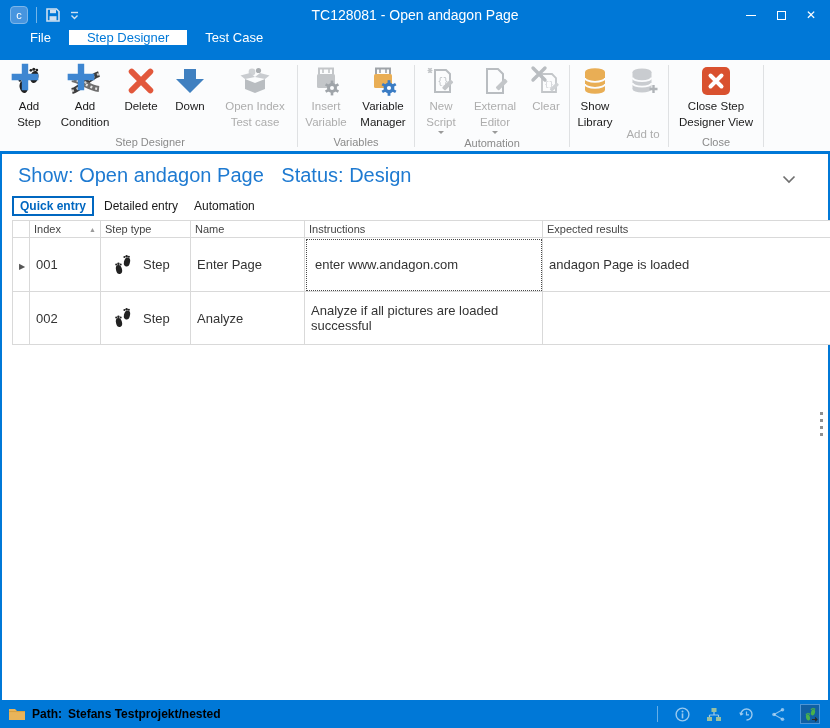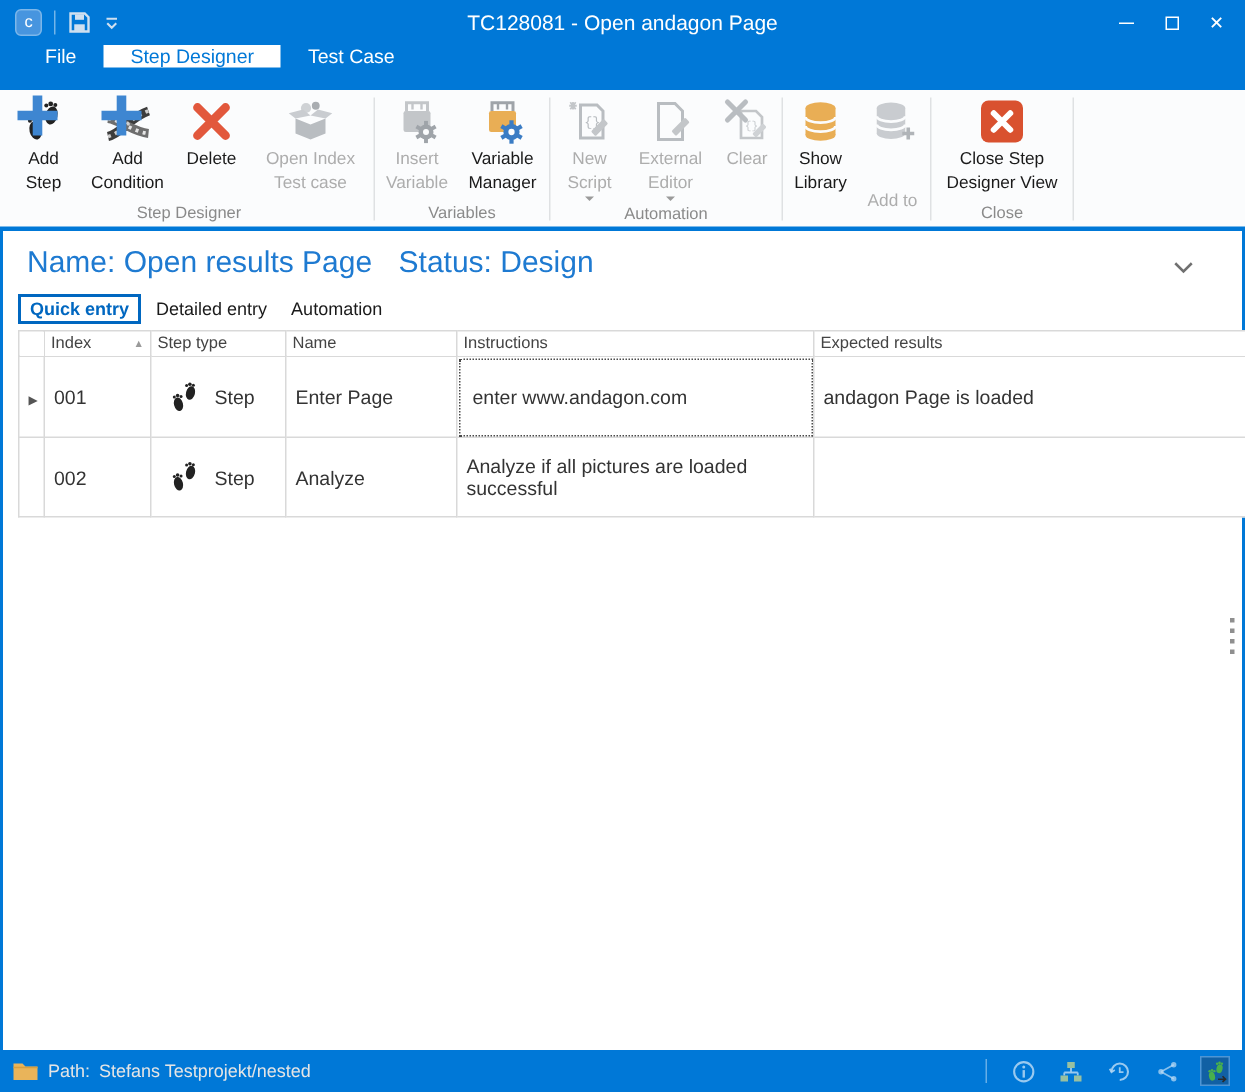--- a/index.html
+++ b/index.html
@@ -65,21 +65,21 @@
   .stepcell svg { width:24px; height:24px; }
   td.topalign { vertical-align:top; }
   td.focus-cell { outline:1px dotted #4a4a4a; outline-offset:-2px; }
   td.focus-cell .celltext { padding-left:4px; }
 
   
   .gripper { position:absolute; right:5px; top:258px; display:flex; flex-direction:column; gap:4px; }
   .gripper i { width:3px; height:3px; background:#8f8f8f; display:block; }
 
   
-  .statusbar { height:28px; background:#0078D7; display:flex; align-items:center; padding:0 10px 0 8px; color:#e5e5e5; font-size:12px; gap:6px; }
+  .statusbar { height:28px; background:#0078D7; display:flex; align-items:center; padding:0 10px 0 8px; color:#000000; font-size:12px; gap:6px;font-weight:bold; }
   .sb-right { margin-left:auto; display:flex; align-items:center; gap:12px; }
   .sb-sep { width:1px; height:16px; background:rgba(255,255,255,.4); margin-right:2px; }
   .sb-ic { width:20px; height:20px; display:flex; align-items:center; justify-content:center; opacity:.75; }
   .sb-ic.active { background:#1160a4; border:1px solid #4e95d4; opacity:1; }
 </style>
 </head>
 <body>
 
 <div class="window">
 
@@ -163,20 +163,29 @@
           <span class="lbl">Add</span>
           <span class="lbl">Condition</span>
         </div>
         <div class="rbtn" style="width:50px;">
           <span class="icn">
             <svg viewBox="0 0 24 24">
                 <path d="M5 5 L19 19 M19 5 L5 19" stroke="#E2583C" stroke-width="4.4" stroke-linecap="round"></path>
               </svg>
           </span>
           <span class="lbl">Delete</span>
+          <span class="lbl"></span>
+        </div>
+        <div class="rbtn" style="width:48px;">
+          <span class="icn">
+            <svg viewBox="0 0 24 24">
+                <path d="M12 21 L22.5 10.5 H16.5 V3 H7.5 V10.5 H1.5 Z" fill="#4080C0"></path>
+              </svg>
+          </span>
+          <span class="lbl">Down</span>
           <span class="lbl"></span>
         </div>
         <div class="rbtn disabled" style="width:82px;">
           <span class="icn">
             <svg viewBox="0 0 32 32">
               <circle cx="13" cy="7" r="3.4" fill="#cfd2d5"></circle>
               <circle cx="19.5" cy="5.5" r="2.6" fill="#a9adb1"></circle>
               <path d="M6 14 L16 18 L26 14 L26 24 L16 28 L6 24 Z" fill="#b9bdc1"></path>
               <path d="M6 14 L1.5 10.5 L11 8 L16 12 Z" fill="#c9ccd0"></path>
               <path d="M26 14 L30.5 10.5 L21 8 L16 12 Z" fill="#c9ccd0"></path>
@@ -335,21 +344,21 @@
       </div>
       <div class="rgroup-label">Close</div>
     </div>
     <div class="gsep"></div>
   </div>
 
   <div class="content">
 
     <div class="doc-header">
       <div class="doc-title">
-        <span>Name: Open results Page</span><span class="sp"></span>
+        <span>Show: Open andagon Page</span><span class="sp"></span>
         <span>Status: Design</span>
       </div>
       <div class="collapse-btn">
         <svg width="14" height="9" viewBox="0 0 14 9">
           <path d="M1.5 1.5 L7 7 L12.5 1.5" fill="none" stroke="#707070" stroke-width="1.7"></path>
         </svg>
       </div>
     </div>
 
     <div class="entry-tabs">

